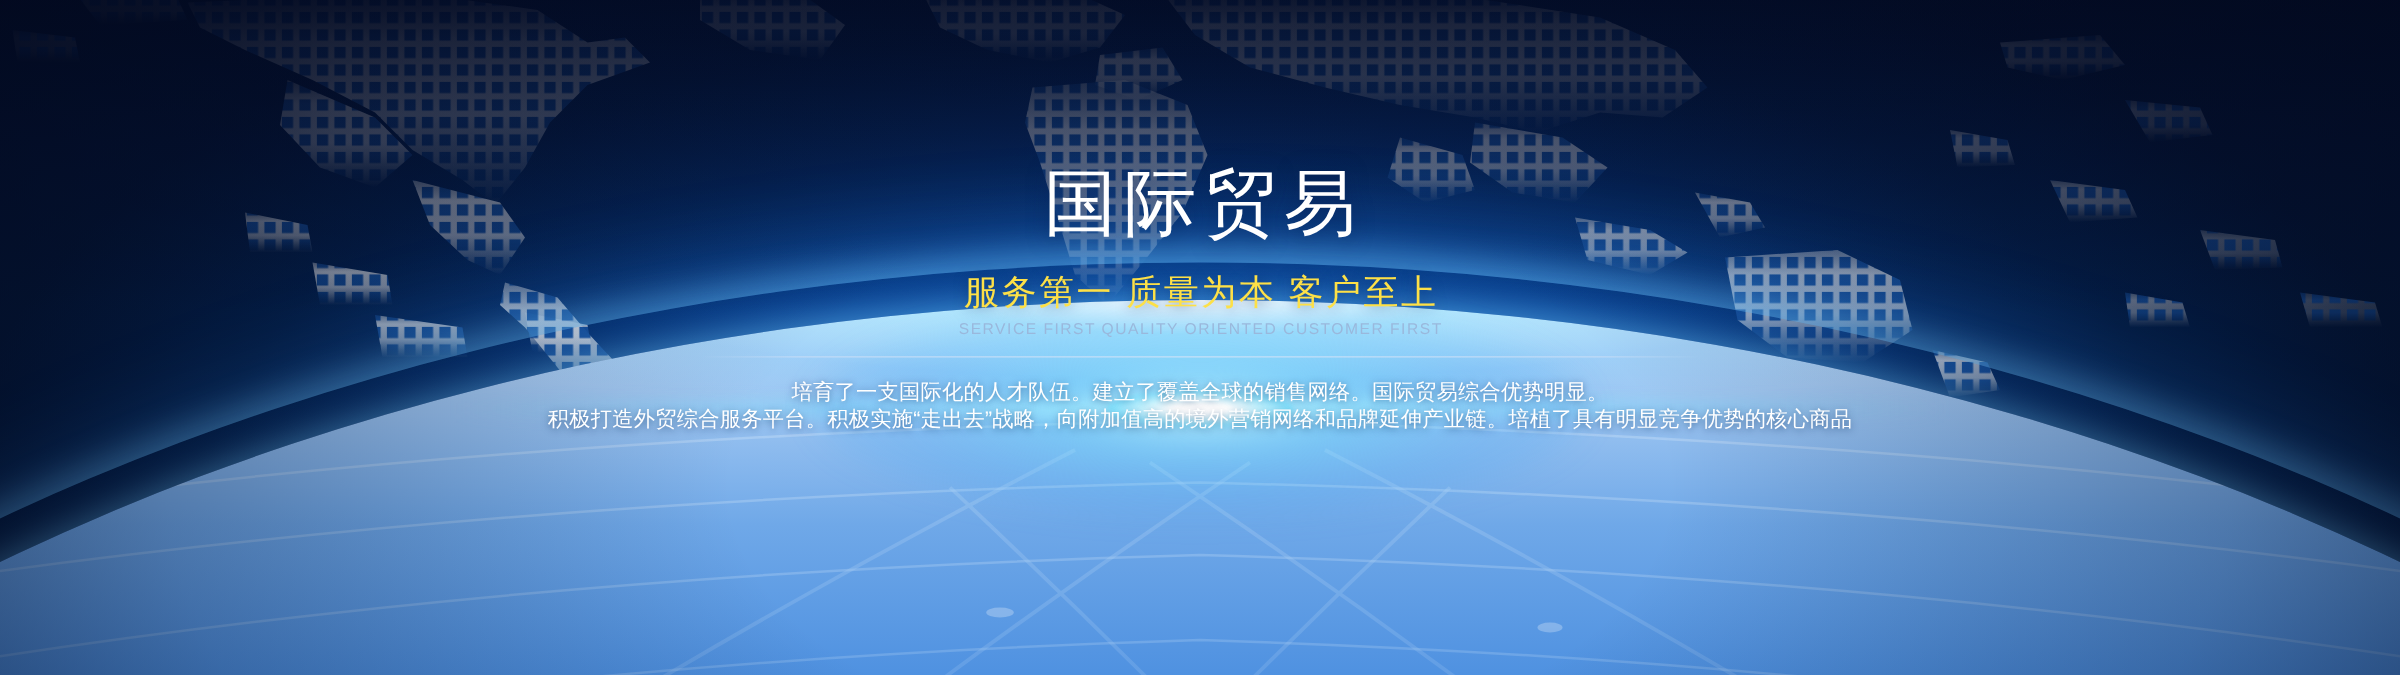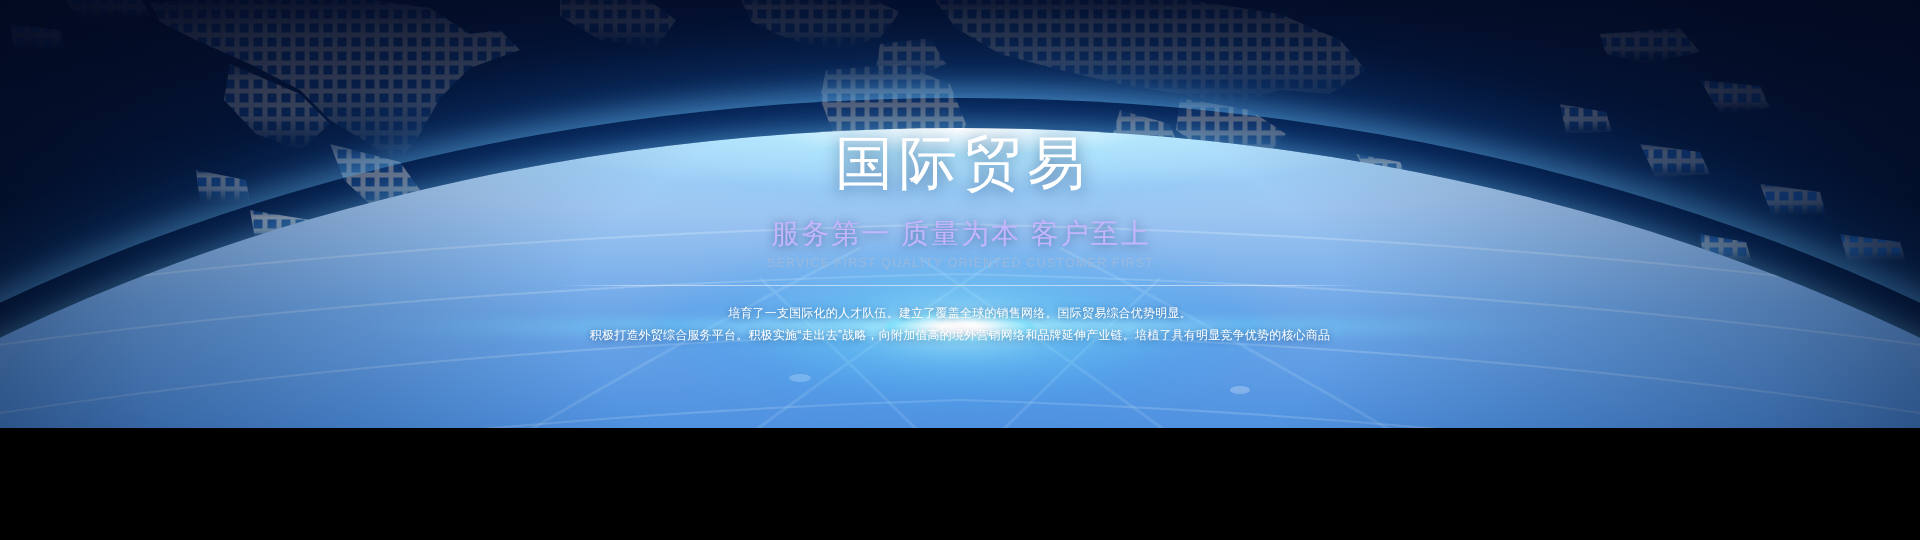--- a/index.html
+++ b/index.html
@@ -1,17 +1,17 @@
 <!DOCTYPE html>
 <html><head>
 <meta charset="utf-8">
 <style>
   html,body{margin:0;padding:0;background:#000;}
   #banner{
-    position:relative;width:1920px;height:428px;overflow:hidden;
+    position:relative;width:1920px;height:540px;overflow:hidden;
     font-family:"Liberation Sans","DejaVu Sans",sans-serif;
     background:#061637;
   }
   
   .sky-base{position:absolute;inset:0;
     background:
       radial-gradient(ellipse 1000px 520px at 50% 78%, #2a8fe8 0%, #1468c8 16%, #0c52ae 32%, #08408f 48%, #062f6c 64%, #04214d 80%, #041737 100%),
       linear-gradient(180deg,#05143a 0%,#071c4a 30%,#073a86 62%,#0a54a8 82%,#0c63bd 100%);
   }
   .sky-vignette{position:absolute;inset:0;
@@ -60,35 +60,35 @@
   }
   
   .content{position:absolute;left:0;right:0;top:0;text-align:center;}
   .title{
     margin:0;padding-top:134px;color:#ffffff;
     font-size:58px;line-height:1;font-weight:400;
     letter-spacing:6px;text-indent:6px;
     text-shadow:0 2px 16px rgba(6,30,80,.55);
   }
   .subtitle{
-    margin:28px 0 0;color:#c4b5fd;
+    margin:28px 0 0;color:#fde047;
     font-size:28px;line-height:1;font-weight:400;letter-spacing:2px;text-indent:2px;
     text-shadow:0 1px 10px rgba(8,36,92,.5);
   }
   .subtitle-en{
     margin:9px 0 10px;color:#9ab8dc;
     font-size:12.5px;line-height:1;font-weight:400;letter-spacing:1.2px;text-indent:1.2px;
   }
   .divider{
     width:800px;height:1px;margin:15px auto 0;
     background:linear-gradient(90deg, rgba(190,215,245,0) 0%, rgba(198,220,246,.85) 10%, rgba(205,226,248,.9) 50%, rgba(198,220,246,.85) 90%, rgba(190,215,245,0) 100%);
   }
   .desc{margin:17px 0 0;}
   .desc p{
-    margin:0;color:#ffffff;font-size:12px;line-height:21px;
+    margin:0;color:#ffffff;font-size:17px;line-height:21px;
     font-weight:400;letter-spacing:.2px;
     text-shadow:0 1px 6px rgba(6,34,86,.55);
   }
   .desc p + p{margin-top:1px;}
 </style>
 </head>
 <body>
 
 <div id="banner">
 

